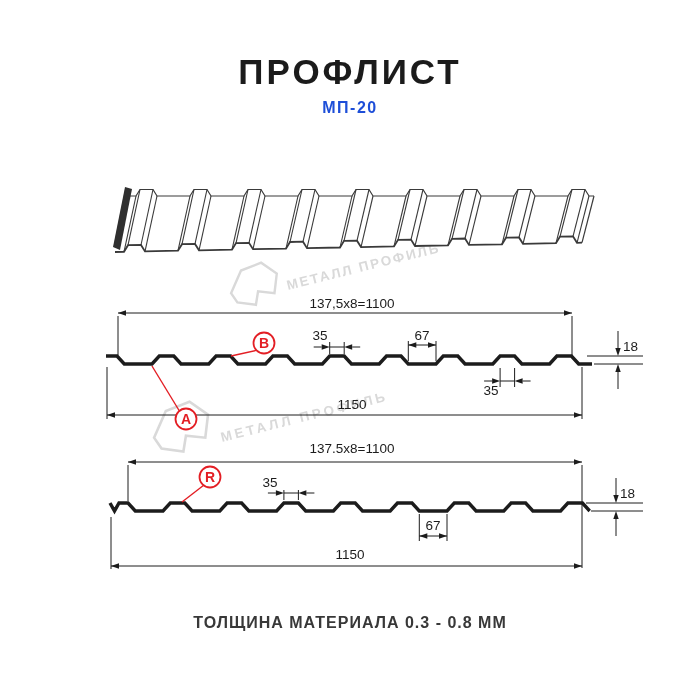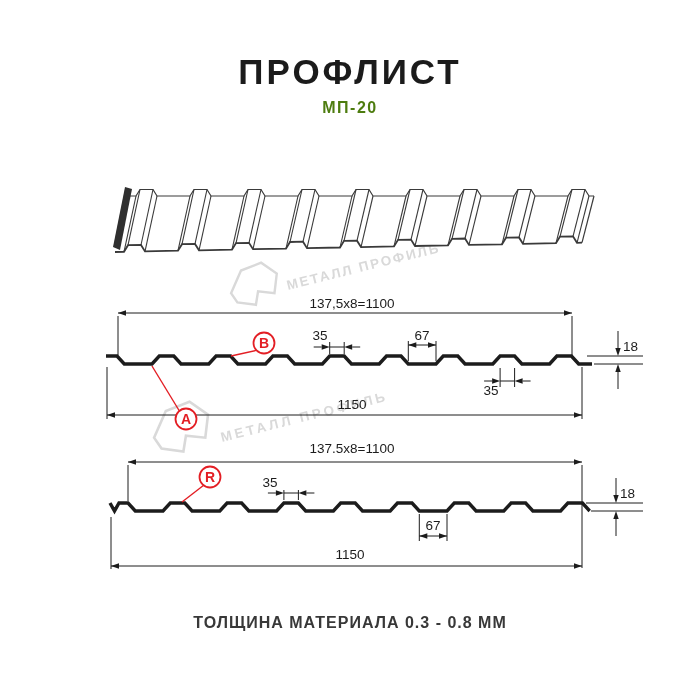--- a/index.html
+++ b/index.html
@@ -1,21 +1,21 @@
 <!DOCTYPE html>
 <html><head>
 <meta charset="utf-8">
 <style>
   html,body{margin:0;padding:0;background:#ffffff;}
   #stage{position:relative;width:700px;height:700px;background:#ffffff;overflow:hidden;
          font-family:"Liberation Sans",sans-serif;padding-left:13px;}
   .title{position:absolute;left:0;top:52px;width:700px;text-align:center;
          font-size:35px;font-weight:bold;letter-spacing:3px;color:#1b1b1b;}
   .subtitle{position:absolute;left:0;top:99px;width:700px;text-align:center;
-         font-size:16px;font-weight:bold;letter-spacing:1.5px;color:#4d7c0f;}
+         font-size:16px;font-weight:bold;letter-spacing:1.5px;color:#1d4ed8;}
   .footer{position:absolute;left:0;top:614px;width:700px;text-align:center;
          font-size:16px;font-weight:bold;letter-spacing:1px;color:#383838;}
   svg{position:absolute;left:0;top:0;}
   svg text{font-family:"Liberation Sans",sans-serif;fill:#1c1c1c;font-size:13.5px;}
   text.wm{fill:#d9d9d9;font-weight:bold;}
   text.redletter{fill:#e31e24;font-weight:bold;font-size:14px;}
 </style>
 </head>
 <body>
 

